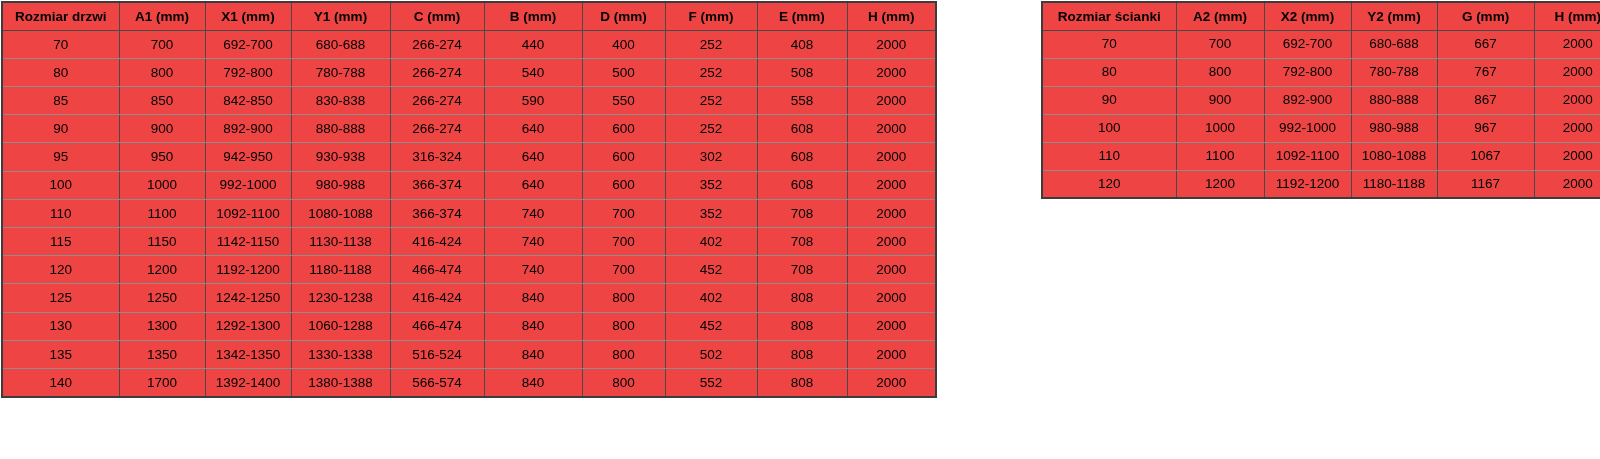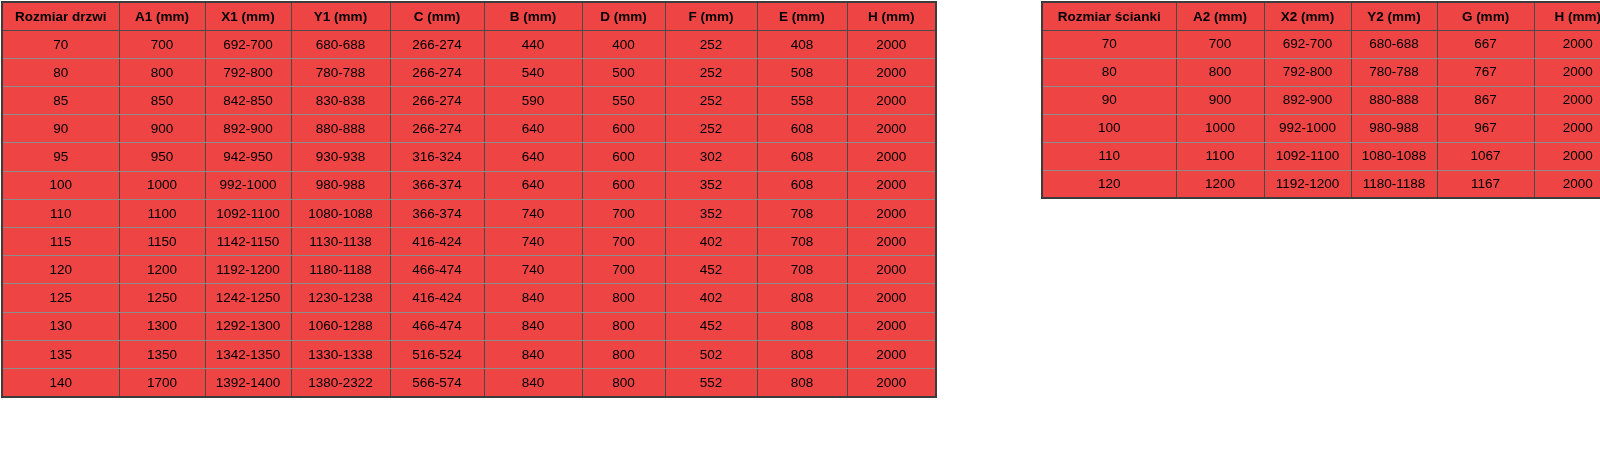--- a/index.html
+++ b/index.html
@@ -221,21 +221,21 @@
           <td>840</td>
           <td>800</td>
           <td>502</td>
           <td>808</td>
           <td>2000</td>
         </tr>
         <tr>
           <td>140</td>
           <td>1700</td>
           <td>1392-1400</td>
-          <td>1380-2322</td>
+          <td>1380-1388</td>
           <td>566-574</td>
           <td>840</td>
           <td>800</td>
           <td>552</td>
           <td>808</td>
           <td>2000</td>
         </tr>
       </tbody>
     </table>
   <table id="wall-table" class="spec">

